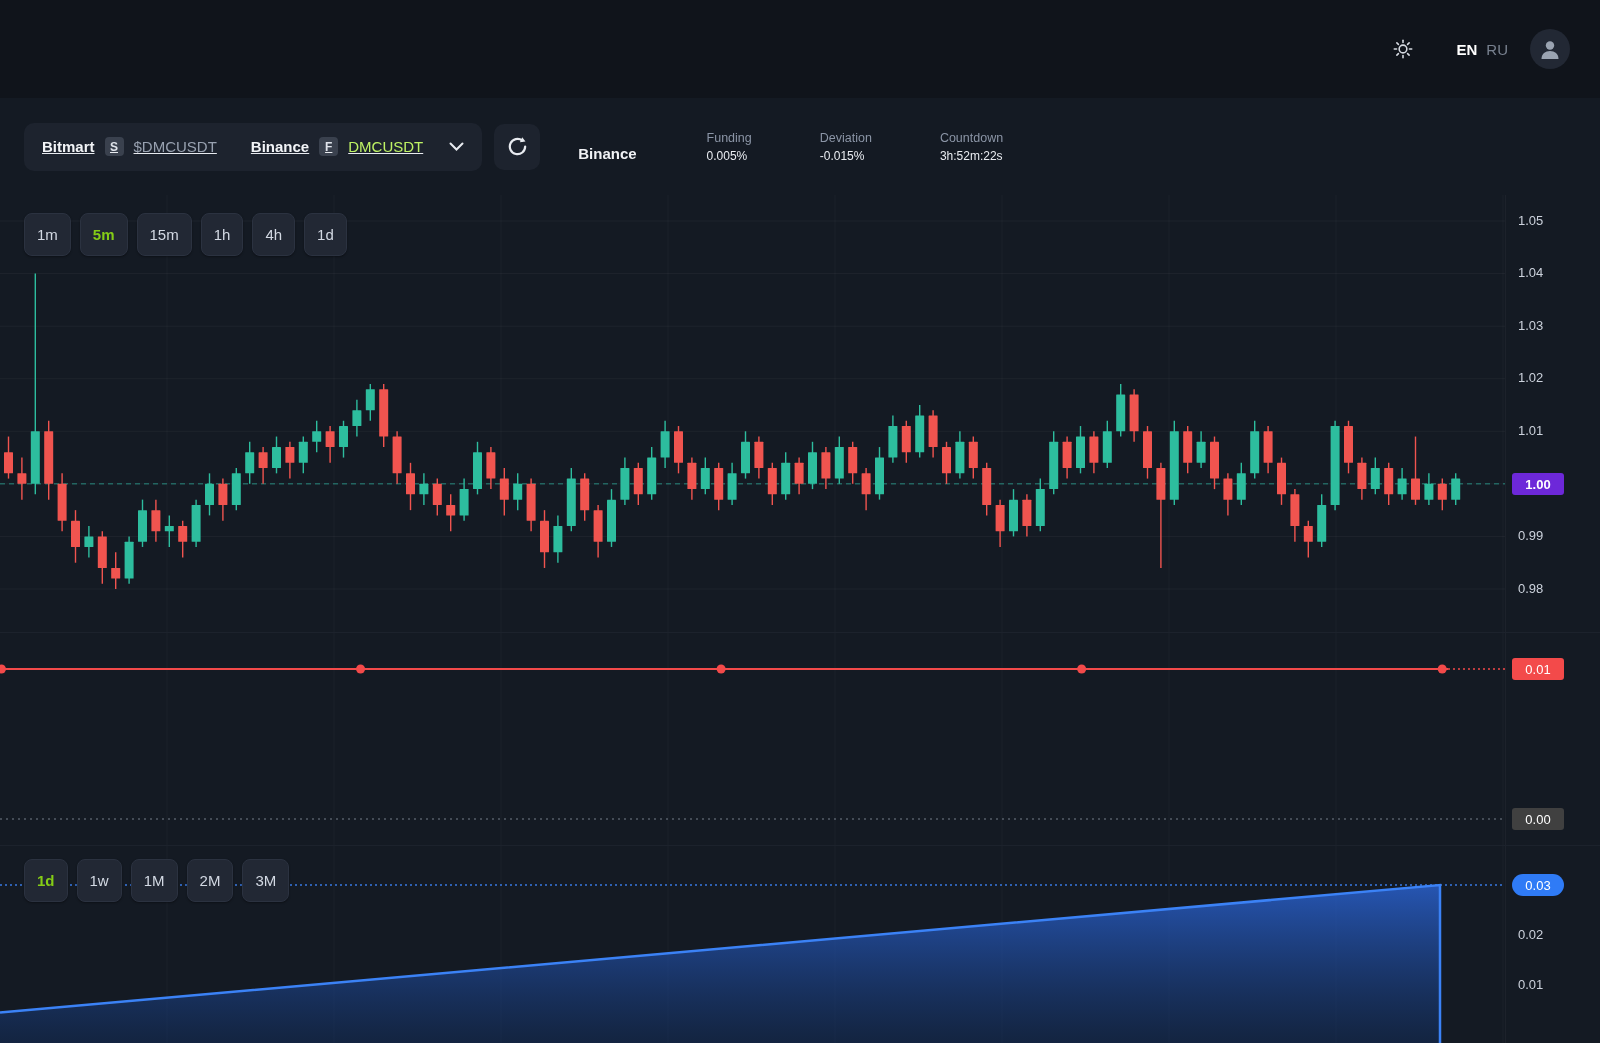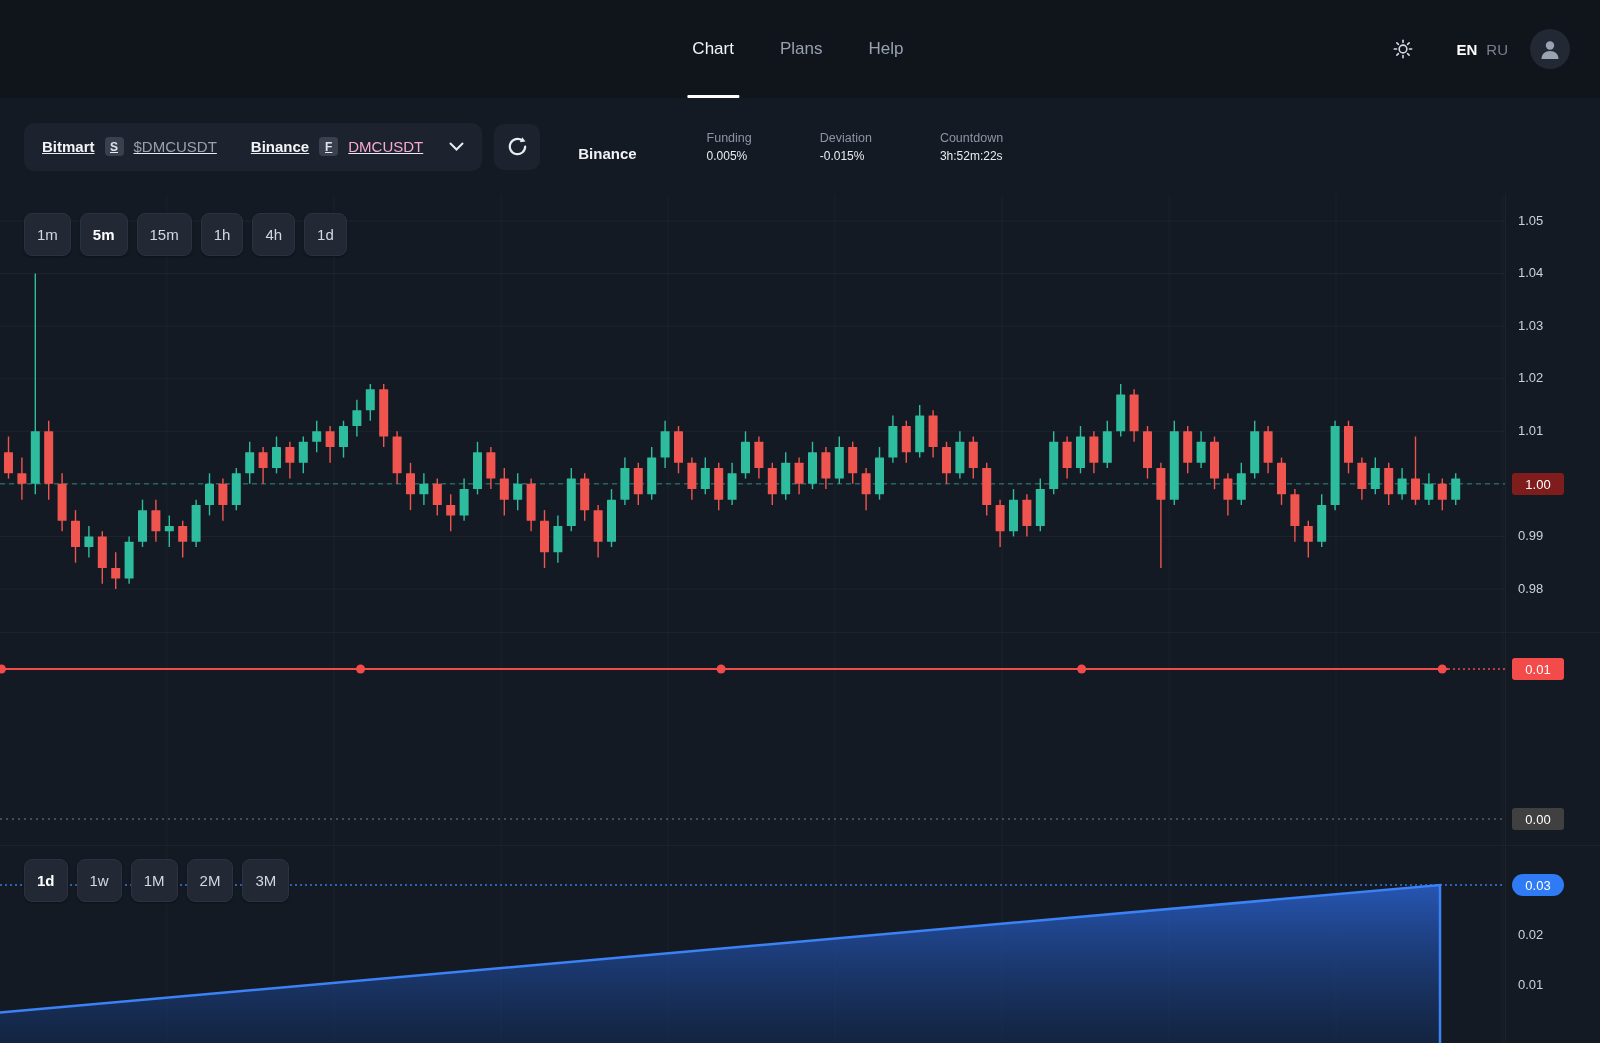--- a/index.html
+++ b/index.html
@@ -29,21 +29,21 @@
 
   
   .toolbar { position:absolute; top:98px; left:0; width:1600px; height:97px;
              display:flex; align-items:center; padding-left:24px; }
   .pair-selector { height:48px; background:#1d232e; border-radius:10px; display:flex;
                    align-items:center; padding:0 18px; gap:10px; cursor:pointer;text-decoration:underline; }
   .pair-exchange { font-size:15px; font-weight:700; color:#f2f4f7; }
   .mini-badge { width:19px; height:19px; border-radius:4px; background:#3a414e; color:#dfe3ea;
                 font-size:12px; font-weight:700; display:flex; align-items:center; justify-content:center; }
   .pair-symbol { font-size:15px; color:#98a1b0; }
-  .pair-symbol.light { color:#f9a8d4; }
+  .pair-symbol.light { color:#bef264; }
   .pair-gap { width:14px; }
   .chevron { margin-left:16px; display:flex; align-items:center; }
   .refresh-btn { width:46px; height:46px; margin-left:12px; background:#1d232e; border:none;
                  border-radius:10px; cursor:pointer; display:flex; align-items:center; justify-content:center; }
   .funding-info { display:flex; align-items:center; margin-left:38px; gap:28px; }
   .info-exchange { font-size:15px; font-weight:700; color:#f0f2f5; margin-right:2px; margin-top:14px; }
   .info-col { display:flex; flex-direction:column; align-items:flex-start; gap:4px;margin-left:40px; }
   .info-label { font-size:12.5px; color:#8b95a6; }
   .info-value { font-size:12px; color:#e9ecf1; }
 
@@ -59,34 +59,29 @@
   .axis-badge { position:absolute; left:6px; width:52px; height:22px; border-radius:3px;
                 font-size:13px; color:#ffffff; display:flex; align-items:center; justify-content:center; }
 
   
   .btn-row { position:absolute; left:24px; display:flex; gap:9px; z-index:5; }
   .tf-row { top:18px; }
   .rg-row { top:13px; }
   .tf-btn { height:43px; min-width:38px; padding:0 12px; background:#222834; border:1px solid #2b3240;
             border-radius:8px; color:#d3d9e3; font-size:15px; font-family:"Liberation Sans",sans-serif;
             cursor:pointer; box-shadow:0 1px 2px rgba(0,0,0,0.35); }
-  .tf-btn.active { color:#ffffff; font-weight:700; }
+  .tf-btn.active { color:#84cc16; font-weight:700; }
 </style>
 </head>
 <body>
 
 <div class="app">
 
   <header class="header">
 
-    <nav class="nav">
-      <a class="nav-item active">Chart</a>
-      <a class="nav-item">Plans</a>
-      <a class="nav-item">Help</a>
-    </nav>
 
     <div class="header-right">
       <button class="icon-btn">
         <svg width="22" height="22" viewBox="0 0 24 24" stroke="#d6dae2" stroke-width="1.7" fill="none" stroke-linecap="round">
           <circle cx="12" cy="12" r="4.2"></circle>
           <line x1="12" y1="2.5" x2="12" y2="5"></line>
             <line x1="12" y1="19" x2="12" y2="21.5"></line>
           <line x1="2.5" y1="12" x2="5" y2="12"></line>
             <line x1="19" y1="12" x2="21.5" y2="12"></line>
           <line x1="5.3" y1="5.3" x2="7" y2="7"></line>
@@ -394,21 +389,21 @@
       <button class="tf-btn">1h</button>
       <button class="tf-btn">4h</button>
       <button class="tf-btn">1d</button>
     </div>
     <div class="axis">
       <span class="axis-tick" style="top:17px">1.05</span>
       <span class="axis-tick" style="top:69px">1.04</span>
       <span class="axis-tick" style="top:122px">1.03</span>
       <span class="axis-tick" style="top:174px">1.02</span>
       <span class="axis-tick" style="top:227px">1.01</span>
-      <span class="axis-badge" style="top:278px; background:#7f1d1d;">1.00</span>
+      <span class="axis-badge" style="top:278px; background:#6d28d9;font-weight:bold;">1.00</span>
       <span class="axis-tick" style="top:332px">0.99</span>
       <span class="axis-tick" style="top:385px">0.98</span>
     </div>
   </div>
 
   <div class="pane pane-funding">
     <svg class="plot-svg" width="1505" height="213" viewBox="0 0 1505 213">
         <line x1="167" y1="0" x2="167" y2="213" stroke="rgba(255,255,255,0.035)" stroke-width="1"></line>
         <line x1="334" y1="0" x2="334" y2="213" stroke="rgba(255,255,255,0.035)" stroke-width="1"></line>
         <line x1="501" y1="0" x2="501" y2="213" stroke="rgba(255,255,255,0.035)" stroke-width="1"></line>

